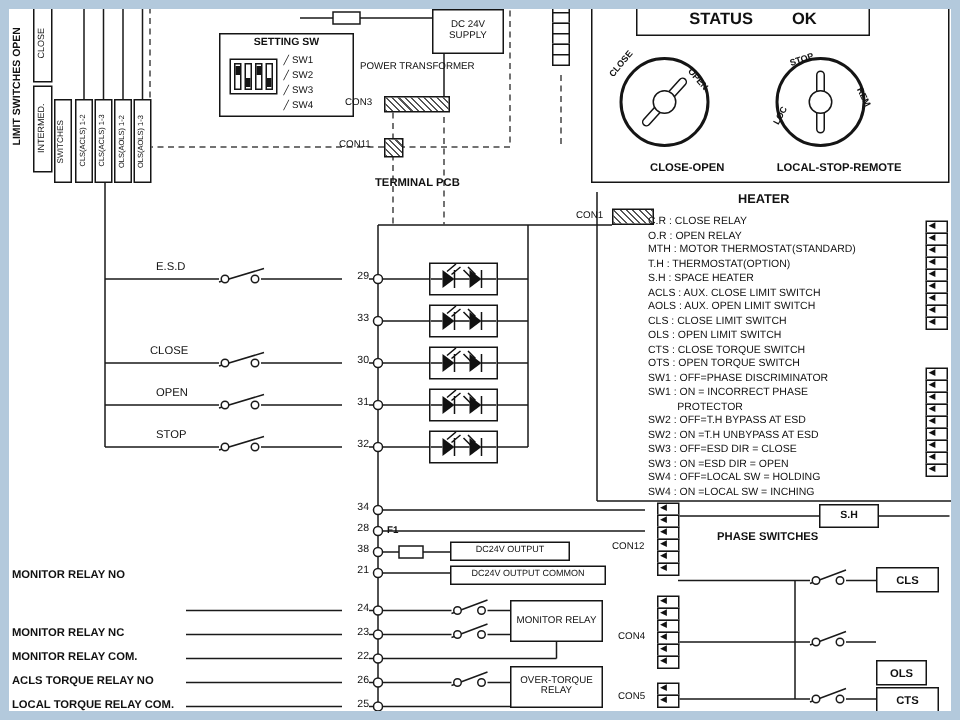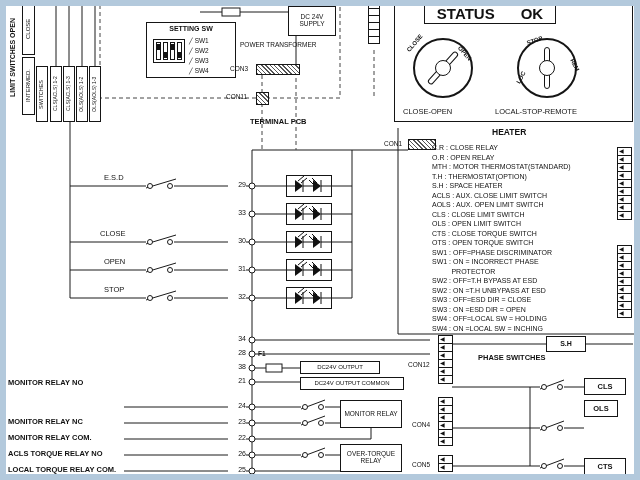--- a/index.html
+++ b/index.html
@@ -19,21 +19,21 @@
         padding-left:1px;box-sizing:border-box;background:#fff;color:#111}
   .pcell{width:12px;height:8px;border:1px solid #151515;margin-top:-1px;background:#fff;box-sizing:border-box}
   .tnum{position:absolute;font-size:7px;width:18px;text-align:right;background:#fff;line-height:1}
   .cline{font-size:7px;line-height:9.5px;white-space:pre}
   .circle{position:absolute;width:60px;height:60px;border:2px solid #151515;border-radius:50%;background:#fff;box-sizing:border-box}
   .knob{position:absolute;left:50%;top:50%;width:6px;height:42px;margin:-21px 0 0 -3px;border:1.5px solid #151515;
         border-radius:3px;background:#fff;box-sizing:border-box;transform-origin:center}
   .shaft{position:absolute;left:50%;top:50%;width:16px;height:16px;margin:-8px 0 0 -8px;border:1.5px solid #151515;
          border-radius:50%;background:#fff;box-sizing:border-box}
   .rlbl{position:absolute;font-size:6px;font-weight:700;white-space:nowrap;transform-origin:left center}
-  .cap{position:absolute;font-size:7.5px;font-weight:400;text-align:left;line-height:1}
+  .cap{position:absolute;font-size:7.5px;font-weight:700;text-align:right;line-height:1}
   .dip{position:absolute;display:flex;gap:2px;border:1px solid #151515;padding:2px;background:#fff}
   .dipcol{width:5px;height:18px;border:1px solid #151515;position:relative;box-sizing:border-box}
   .dipdot{position:absolute;left:0;width:3px;height:6px;background:#151515}
   .swrow{position:absolute;font-size:6.5px;line-height:1;white-space:nowrap}
   .swrow .glyph{font-size:6px;margin-right:2px}
 </style>
 </head>
 <body>
 
 <div id="canvas">
@@ -163,21 +163,21 @@
   <div class="strip" style="left:368px;top:2px">
     <div class="pcell"></div>
     <div class="pcell"></div>
     <div class="pcell"></div>
     <div class="pcell"></div>
     <div class="pcell"></div>
     <div class="pcell"></div>
   </div>
 
   <div class="panel" style="left:394px;top:0;width:239px;height:122px"></div>
-  <div class="box" style="left:424px;top:4px;width:132px;height:20px;border-width:1.5px;gap:26px;font-weight:700;font-size:15px">
+  <div class="box" style="left:424px;top:4px;width:156px;height:20px;border-width:1.5px;gap:26px;font-weight:700;font-size:11px">
     <span>STATUS</span>
     <span>OK</span>
   </div>
 
   <div class="circle" style="left:413px;top:38px">
     <div class="knob" style="transform:rotate(42deg)"></div>
     <div class="shaft"></div>
   </div>
   <span class="rlbl" style="left:408px;top:48px;transform:rotate(-50deg)">CLOSE</span>
   <span class="rlbl" style="left:459px;top:44px;transform:rotate(48deg)">OPEN</span>
@@ -326,21 +326,21 @@
   <span class="lbl" style="left:8px;top:379px;font-size:7.5px;font-weight:700">MONITOR RELAY NO</span>
   <span class="lbl" style="left:8px;top:418px;font-size:7.5px;font-weight:600">MONITOR RELAY NC</span>
   <span class="lbl" style="left:8px;top:434px;font-size:7.5px;font-weight:700">MONITOR RELAY COM.</span>
   <span class="lbl" style="left:8px;top:450px;font-size:7.5px;font-weight:600">ACLS TORQUE RELAY NO</span>
   <span class="lbl" style="left:8px;top:466px;font-size:7.5px;font-weight:600">LOCAL TORQUE RELAY COM.</span>
   <span class="lbl" style="left:8px;top:477px;font-size:7.5px;font-weight:600">CLOSING RELAY NO</span>
 
   <div class="box" style="left:546px;top:336px;width:40px;height:16px;font-size:7px;font-weight:700">S.H</div>
   <span class="lbl" style="left:478px;top:354px;font-size:7.5px;font-weight:700">PHASE SWITCHES</span>
   <div class="box" style="left:584px;top:378px;width:42px;height:17px;font-size:7.5px;font-weight:700">CLS</div>
-  <div class="box" style="left:584px;top:400px;width:34px;height:17px;font-size:7.5px;font-weight:700">OLS</div>
+  <div class="box" style="left:584px;top:440px;width:34px;height:17px;font-size:7.5px;font-weight:700">OLS</div>
   <div class="box" style="left:584px;top:458px;width:42px;height:17px;font-size:7.5px;font-weight:700">CTS</div>
 
   <span class="lbl" style="left:408px;top:362px;font-size:6.5px">CON12</span>
   <div class="strip" style="left:438px;top:336px">
     <div class="cell">◀</div>
     <div class="cell">◀</div>
     <div class="cell">◀</div>
     <div class="cell">◀</div>
     <div class="cell">◀</div>
     <div class="cell">◀</div>

